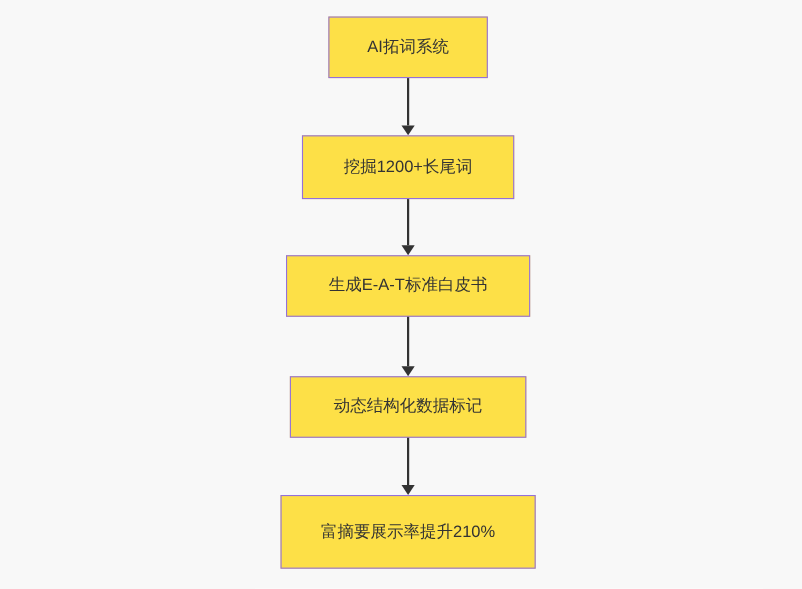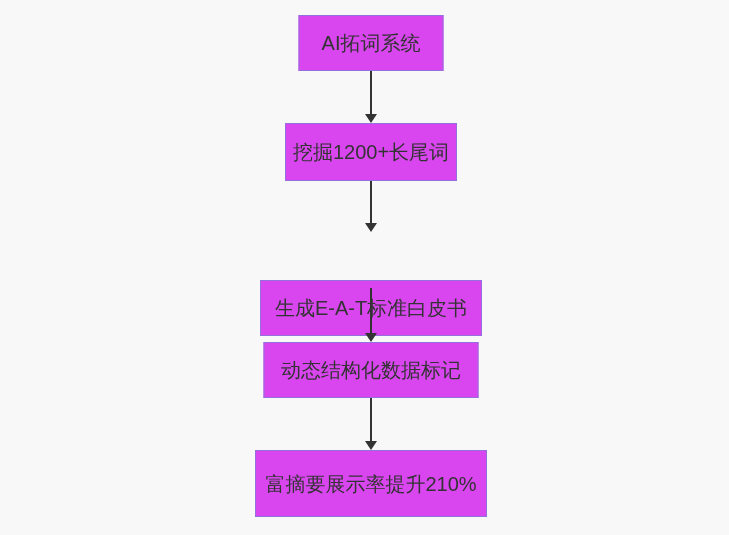--- a/index.html
+++ b/index.html
@@ -8,35 +8,35 @@
     width: 729px;
     height: 535px;
     background: #f8f8f8;
     font-family: "Liberation Sans", "DejaVu Sans", sans-serif;
     overflow: hidden;
   }
   .node {
     position: absolute;
     left: 371px;
     transform: translateX(-50%);
-    background: #d946ef;
+    background: #fde047;
     border: 1px solid #9370db;
     box-sizing: border-box;
     display: flex;
     align-items: center;
     justify-content: center;
     color: #333333;
-    font-size: 20px;
+    font-size: 15px;
     line-height: 1.2;
     white-space: nowrap;
     text-align: center;
   }
   .n1 { top: 15px;  width: 145px; height: 56px; }
-  .n2 { top: 123px; width: 172px; height: 58px; }
-  .n3 { top: 232px; width: 222px; height: 56px; margin-top: 48px; }
+  .n2 { top: 123px; width: 193px; height: 58px; }
+  .n3 { top: 232px; width: 222px; height: 56px; }
   .n4 { top: 342px; width: 215px; height: 56px; }
   .n5 { top: 450px; width: 232px; height: 67px; }
 
   .edge-line {
     position: absolute;
     left: 371px;
     transform: translateX(-50%);
     width: 2px;
     background: #333333;
   }

